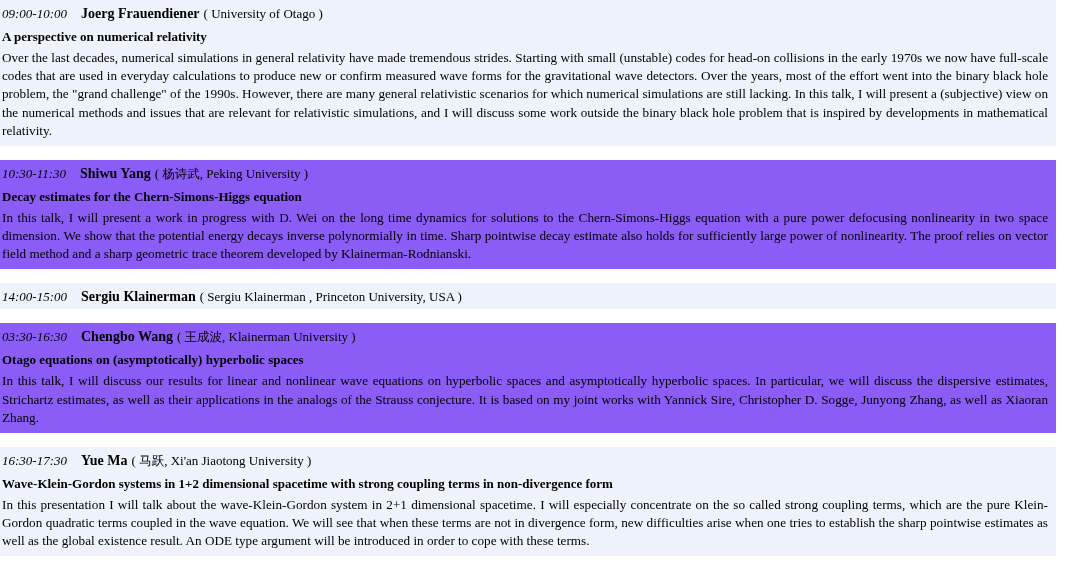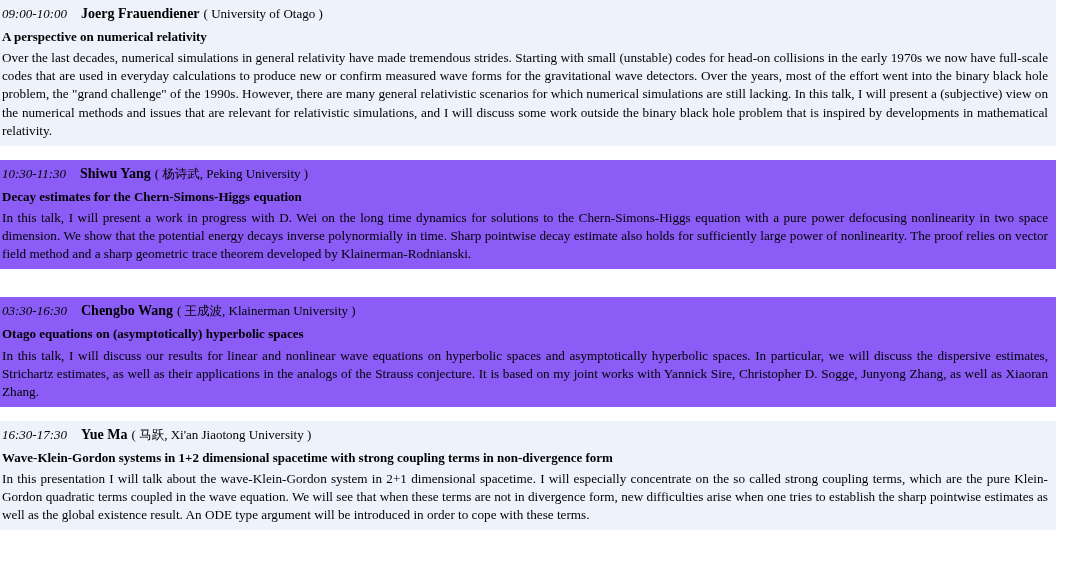--- a/index.html
+++ b/index.html
@@ -92,20 +92,23 @@
     <div class="talk-header">
       <span class="time">10:30-11:30</span><span class="speaker">Shiwu Yang</span><span class="affil"><span class="paren">(</span> <span class="cjk">杨诗武</span><span>, Peking University</span> <span class="paren">)</span></span>
     </div>
     <div class="title">Decay estimates for the Chern-Simons-Higgs equation</div>
     <div class="abstract">In this talk, I will present a work in progress with D. Wei on the long time dynamics for solutions to the Chern-Simons-Higgs equation with a pure power defocusing nonlinearity in two space dimension. We show that the potential energy decays inverse polynormially in time. Sharp pointwise decay estimate also holds for sufficiently large power of nonlinearity. The proof relies on vector field method and a sharp geometric trace theorem developed by Klainerman-Rodnianski.</div>
   </div>
 
   <div class="spacer"></div>
 
   <div class="talk shaded">
+    <div class="talk-header">
+      <span class="time">14:00-15:00</span><span class="speaker">Sergiu Klainerman</span><span class="affil"><span class="paren">(</span> <span>Sergiu Klainerman , Princeton University, USA</span> <span class="paren">)</span></span>
+    </div>
   </div>
 
   <div class="spacer"></div>
 
   <div class="talk plain">
     <div class="talk-header">
       <span class="time">03:30-16:30</span><span class="speaker">Chengbo Wang</span><span class="affil"><span class="paren">(</span> <span class="cjk">王成波</span><span>, Klainerman University</span> <span class="paren">)</span></span>
     </div>
     <div class="title">Otago equations on (asymptotically) hyperbolic spaces</div>
     <div class="abstract">In this talk, I will discuss our results for linear and nonlinear wave equations on hyperbolic spaces and asymptotically hyperbolic spaces. In particular, we will discuss the dispersive estimates, Strichartz estimates, as well as their applications in the analogs of the Strauss conjecture. It is based on my joint works with Yannick Sire, Christopher D. Sogge, Junyong Zhang, as well as Xiaoran Zhang.</div>

